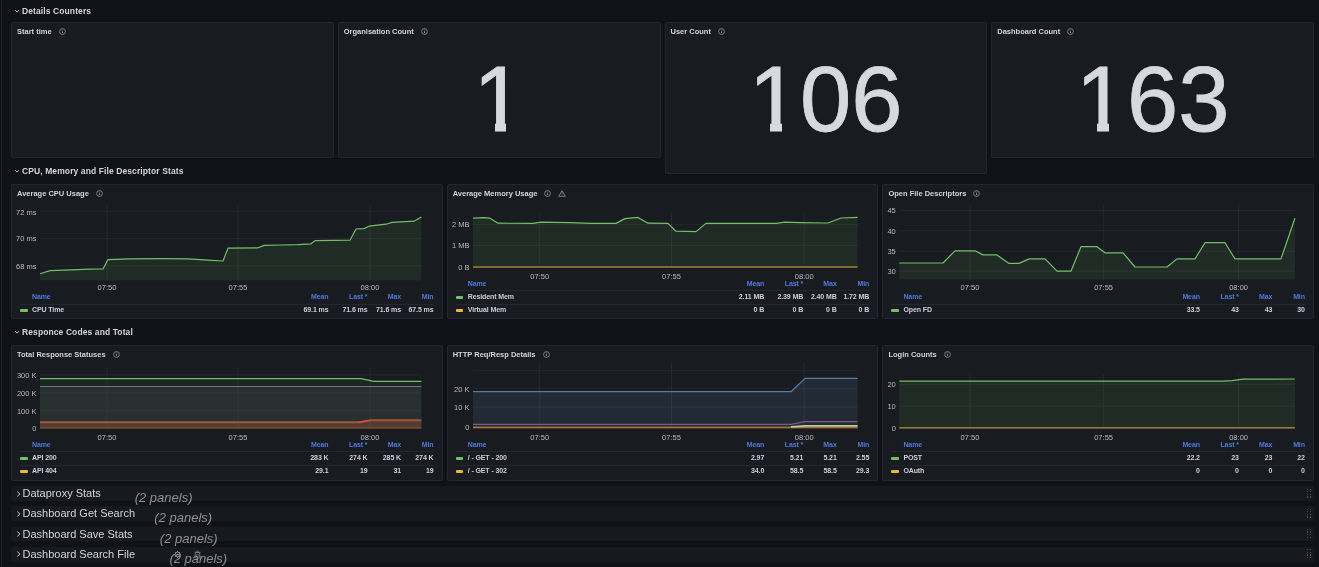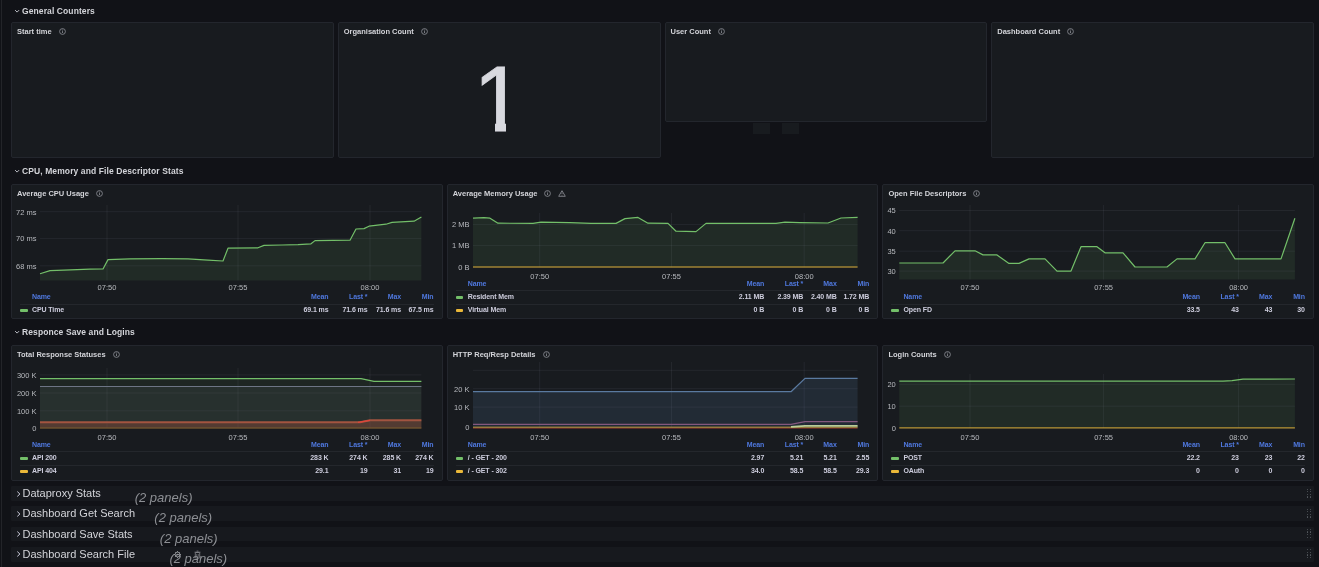--- a/index.html
+++ b/index.html
@@ -17,52 +17,54 @@
   font-weight:bold; color:#ccccdc; letter-spacing:-0.1px; }
 .lname { position:absolute; left:20px; }
 .lv { position:absolute; }
 .lsep { position:absolute; left:8px; right:8px; height:1px; background:rgba(204,204,220,0.07); }
 .dash { position:absolute; left:8px; top:5px; width:7.5px; height:2.5px; border-radius:1px; }
 .crow { position:absolute; left:11px; width:1303px; height:14.7px; background:#17191e; border-radius:1px; }
 .crt { position:absolute; left:11.5px; top:0; line-height:14.7px; font-size:11px; font-weight:normal; color:#d3d4d9; white-space:nowrap; }
 .cpt { position:absolute; top:4px; line-height:15.2px; font-size:13px; font-style:italic; color:#8d8f94; white-space:nowrap;margin-left:38px; }
 </style></head><body>
 <div style="position:absolute;left:1px;top:0;width:1px;height:567px;background:#232429"></div>
-<div class="rowhead" style="left:22px;top:3.5px">General Counters</div>
+<div class="rowhead" style="left:22px;top:3.5px">Details Counters</div>
 <svg style="position:absolute;left:13px;top:6.5px" width="8" height="8" viewBox="0 0 8 8">
     <polyline points="2.1,3.1 4.1,5.1 6.1,3.1" fill="none" stroke="#b9bbc3" stroke-width="1"></polyline>
   </svg>
 <div class="panel" style="left:11.00px;top:22px;width:322.75px;height:136px">
     <div class="ptitle">Start time<svg class="ic" width="7" height="7" viewBox="0 0 7 7">
         <circle cx="3.5" cy="3.5" r="2.9" fill="none" stroke="#84878d" stroke-width="0.9"></circle>
         <line x1="3.5" y1="3.1" x2="3.5" y2="5" stroke="#84878d" stroke-width="0.9"></line>
         <circle cx="3.5" cy="2" r="0.5" fill="#84878d"></circle>
       </svg></div>
   </div>
 <div class="panel" style="left:337.75px;top:22px;width:322.75px;height:136px">
     <div class="ptitle">Organisation Count<svg class="ic" width="7" height="7" viewBox="0 0 7 7">
         <circle cx="3.5" cy="3.5" r="2.9" fill="none" stroke="#84878d" stroke-width="0.9"></circle>
         <line x1="3.5" y1="3.1" x2="3.5" y2="5" stroke="#84878d" stroke-width="0.9"></line>
         <circle cx="3.5" cy="2" r="0.5" fill="#84878d"></circle>
       </svg></div>
     <div class="statv" style="font-size:93px"><span style="transform:scaleX(0.99)">1</span></div>
   </div>
-<div class="panel" style="left:664.50px;top:22px;width:322.75px;height:100px">
+<div class="panel" style="left:664.50px;top:22px;width:322.75px;height:152px">
     <div class="ptitle">User Count<svg class="ic" width="7" height="7" viewBox="0 0 7 7">
         <circle cx="3.5" cy="3.5" r="2.9" fill="none" stroke="#84878d" stroke-width="0.9"></circle>
         <line x1="3.5" y1="3.1" x2="3.5" y2="5" stroke="#84878d" stroke-width="0.9"></line>
         <circle cx="3.5" cy="2" r="0.5" fill="#84878d"></circle>
       </svg></div>
+    <div class="statv" style="font-size:93px"><span style="transform:scaleX(0.99)">106</span></div>
   </div>
 <div class="panel" style="left:991.25px;top:22px;width:322.75px;height:136px">
     <div class="ptitle">Dashboard Count<svg class="ic" width="7" height="7" viewBox="0 0 7 7">
         <circle cx="3.5" cy="3.5" r="2.9" fill="none" stroke="#84878d" stroke-width="0.9"></circle>
         <line x1="3.5" y1="3.1" x2="3.5" y2="5" stroke="#84878d" stroke-width="0.9"></line>
         <circle cx="3.5" cy="2" r="0.5" fill="#84878d"></circle>
       </svg></div>
+    <div class="statv" style="font-size:93px"><span style="transform:scaleX(0.99)">163</span></div>
   </div>
 <div style="position:absolute;left:478px;top:123px;width:17px;height:11px;background:#181b1f"></div>
 <div style="position:absolute;left:506px;top:123px;width:17px;height:11px;background:#181b1f"></div>
 <div style="position:absolute;left:753px;top:123px;width:17px;height:11px;background:#181b1f"></div>
 <div style="position:absolute;left:782px;top:123px;width:17px;height:11px;background:#181b1f"></div>
 <div style="position:absolute;left:1080px;top:123px;width:17px;height:11px;background:#181b1f"></div>
 <div style="position:absolute;left:1109px;top:123px;width:17px;height:11px;background:#181b1f"></div>
 <div style="position:absolute;left:25px;top:111px;width:11px;height:10px;background:#181b1f"></div>
 <div style="position:absolute;left:45px;top:111px;width:9px;height:10px;background:#181b1f"></div>
 <div class="rowhead" style="left:22px;top:164px">CPU, Memory and File Descriptor Stats</div>
@@ -195,21 +197,21 @@
     <div class="lsep" style="top:118.6px"></div>
     <div class="lh" style="top:119.3px">
       <span class="dash" style="background:#73bf69"></span>
       <span class="lname">Open FD</span>
       <span class="lv" style="right:115.0px">33.5</span>
       <span class="lv" style="right:76.0px">43</span>
       <span class="lv" style="right:42.5px">43</span>
       <span class="lv" style="right:10.0px">30</span>
     </div>
   </div>
-<div class="rowhead" style="left:22px;top:325px">Responce Save and Logins</div>
+<div class="rowhead" style="left:22px;top:325px">Responce Codes and Total</div>
 <svg style="position:absolute;left:13px;top:328px" width="8" height="8" viewBox="0 0 8 8">
     <polyline points="2.1,3.1 4.1,5.1 6.1,3.1" fill="none" stroke="#b9bbc3" stroke-width="1"></polyline>
   </svg>
 <div class="panel" style="left:11.0px;top:345.0px;width:431.5px;height:135.6px">
     <div class="ptitle">Total Response Statuses<svg class="ic" width="7" height="7" viewBox="0 0 7 7">
         <circle cx="3.5" cy="3.5" r="2.9" fill="none" stroke="#84878d" stroke-width="0.9"></circle>
         <line x1="3.5" y1="3.1" x2="3.5" y2="5" stroke="#84878d" stroke-width="0.9"></line>
         <circle cx="3.5" cy="2" r="0.5" fill="#84878d"></circle>
       </svg></div>
     <svg class="plot" width="432" height="136" viewBox="0 0 432 136">

